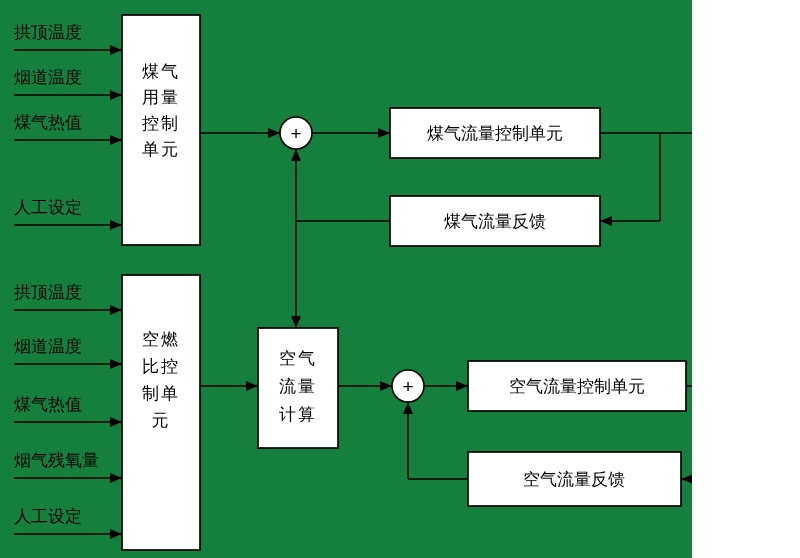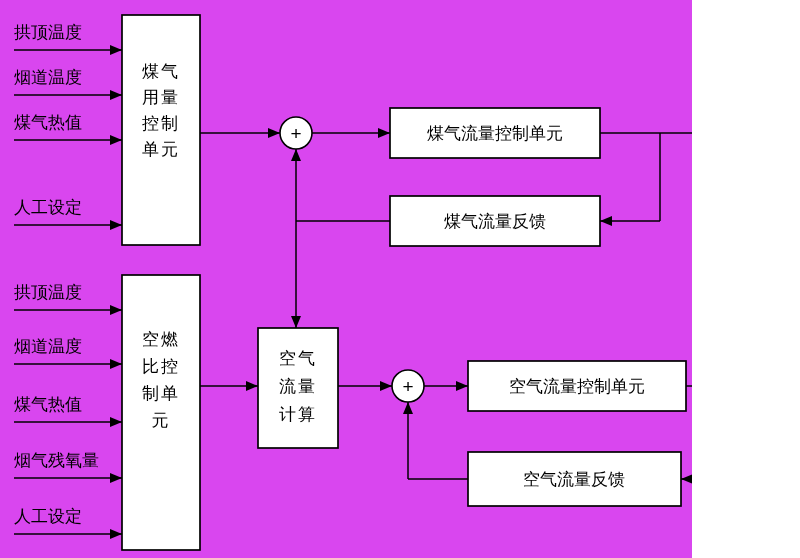--- a/index.html
+++ b/index.html
@@ -3,21 +3,21 @@
 <meta charset="utf-8">
 <style>
   html, body {
     margin: 0;
     padding: 0;
     background: #ffffff;
   }
   .stage {
     width: 692px;
     height: 558px;
-    background: #d946ef;
+    background: #15803d;
     position: relative;
     overflow: hidden;
   }
   svg text {
     font-family: "Liberation Serif", "DejaVu Serif", serif;
     font-size: 17px;
     fill: #000000;
   }
   svg text.vline {
     letter-spacing: 2px;

